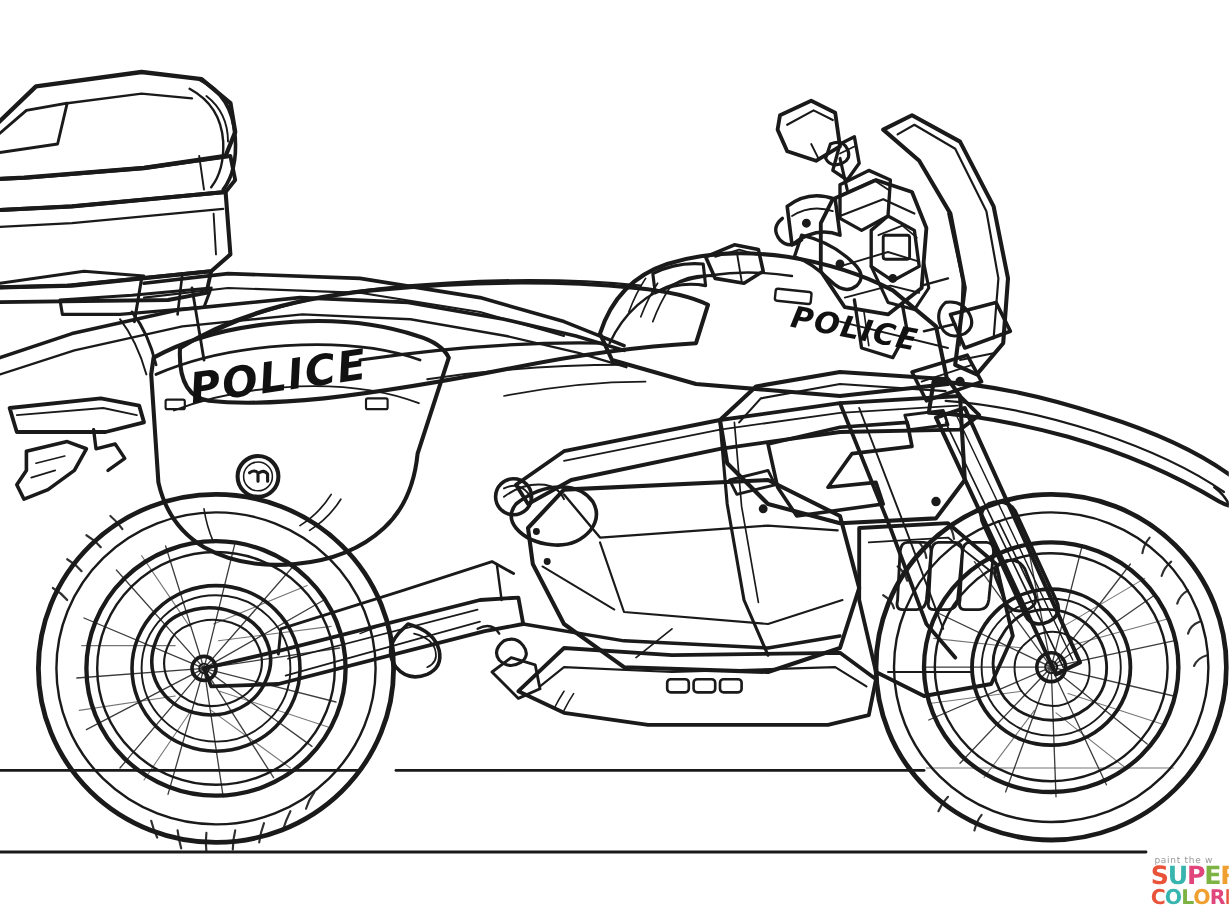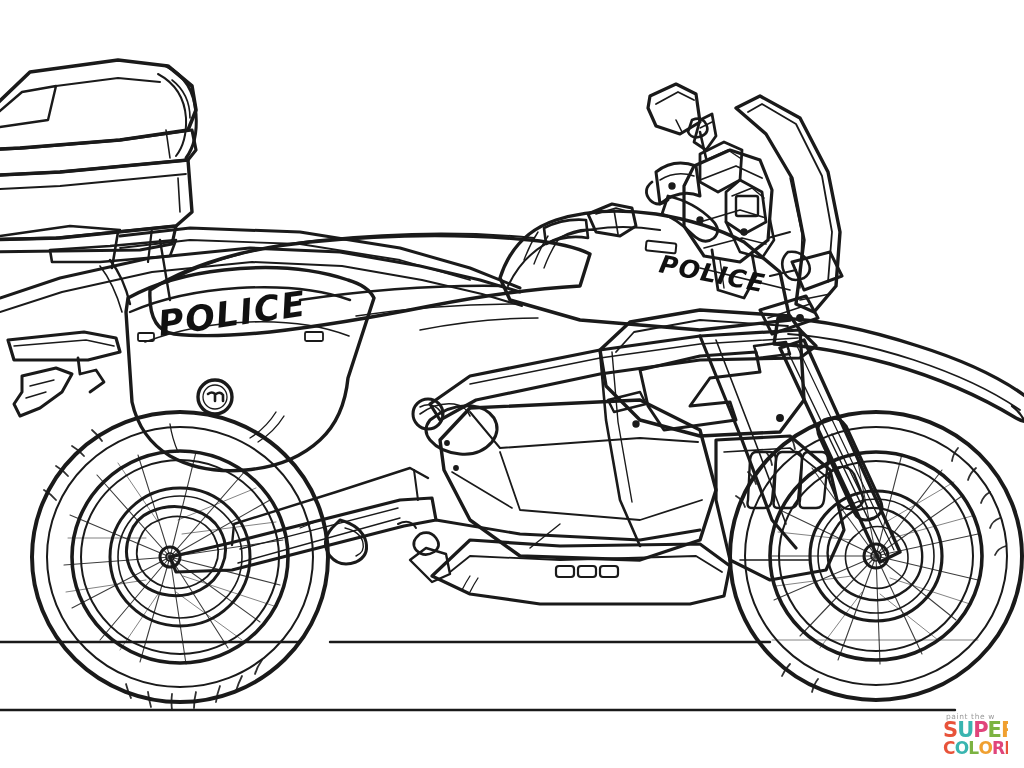--- a/index.html
+++ b/index.html
@@ -23,21 +23,21 @@
   }
   #artwork {
     position: absolute;
     inset: 0;
     width: 1024px;
     height: 768px;
     display: block;
   }
   .wm {
     position: absolute;
-    right: 16px;
+    right: 0px;
     bottom: 4px;
     width: 66px;
     height: 52px;
     overflow: hidden;
     pointer-events: none;
   }
   .wm-inner {
     position: absolute;
     left: 0;
     top: 0;

